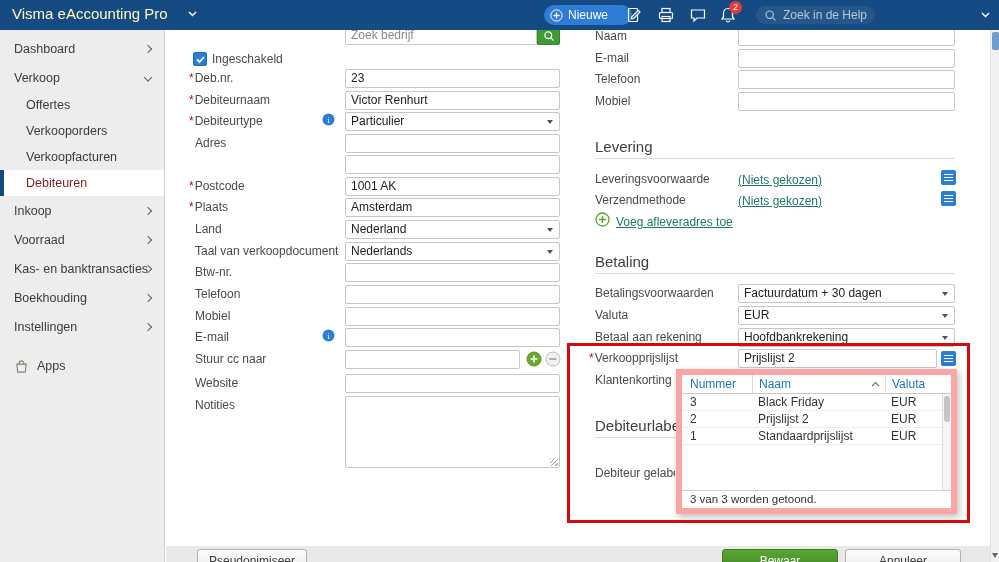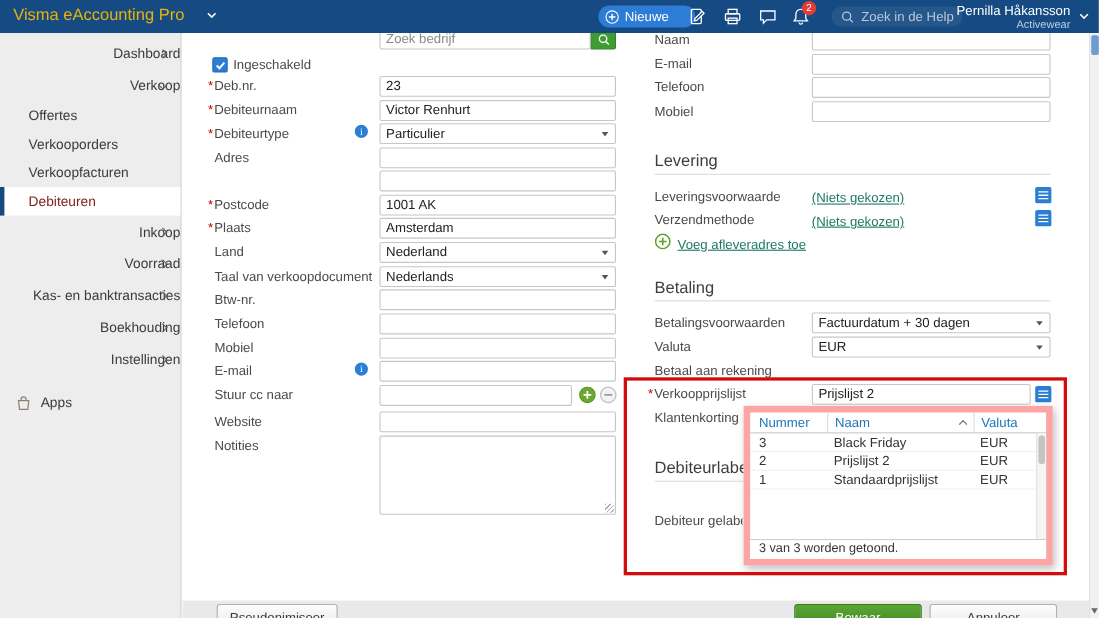--- a/index.html
+++ b/index.html
@@ -2,40 +2,40 @@
 <html><head>
 <meta charset="utf-8">
 <style>
   * { box-sizing: border-box; margin: 0; padding: 0; }
   html,body { width: 999px; height: 562px; overflow: hidden; background: #fff;
               font-family: "Liberation Sans", sans-serif; }
   #app { position: relative; width: 999px; height: 562px; }
 
   
   #hdr { position: absolute; left:0; top:0; width:100%; height:30px; background:#154b82; z-index:60; }
-  .brand { position:absolute; left:12px; top:5px; color:#eab308; font-size:15px; display:flex; align-items:center; gap:20px; cursor:pointer; }
+  .brand { position:absolute; left:12px; top:5px; color:#fef9c3; font-size:15px; display:flex; align-items:center; gap:20px; cursor:pointer; }
   .new-btn { position:absolute; left:544px; top:5px; height:20px; padding:0 24px 0 6px; border:0; border-radius:10px;
              background:#2d7cd6; color:#fff; font-size:12px; display:flex; align-items:center; gap:5px; cursor:pointer;
              font-family:"Liberation Sans",sans-serif;text-align:right; }
   .hicon { position:absolute; top:5px; width:24px; height:20px; display:flex; align-items:center; justify-content:center; cursor:pointer; }
   .badge { position:absolute; top:-4px; right:-2px; width:13px; height:13px; border-radius:50%; background:#e23c39;
            color:#fff; font-size:9px; line-height:13px; text-align:center; }
   .hsearch { position:absolute; left:756px; top:6px; height:18px; display:flex; align-items:center; gap:6px;
              padding:0 8px; border-radius:9px; background:rgba(255,255,255,0.07); cursor:text; }
   .hph { color:#b9c7da; font-size:12px; white-space:nowrap; }
   .huser { position:absolute; right:26px; top:3px; text-align:right; cursor:pointer; }
   .uname { color:#fff; font-size:12px; line-height:14px; white-space:nowrap; }
   .ucomp { color:#bcd0e4; font-size:10px; line-height:11px; }
   .uchev { position:absolute; right:9px; top:12px; }
 
   
   #side { position:absolute; left:0; top:30px; width:165px; bottom:0; background:#ededed;
           border-right:1px solid #d2d2d2; padding-top:4px; z-index:50; }
   .s-item { position:relative; height:29px; display:flex; align-items:center; padding-left:14px;
-            font-size:12.5px; color:#3b3b3b; cursor:pointer; white-space:nowrap;justify-content:flex-end; }
+            font-size:12.5px; color:#3b3b3b; cursor:pointer; white-space:nowrap; }
   .s-sub  { position:relative; height:26px; display:flex; align-items:center; padding-left:26px;
             font-size:12.5px; color:#3b3b3b; cursor:pointer; }
   .s-sub.active { background:#fff; border-left:4px solid #164a7f; padding-left:22px; color:#7f1d1d; }
   .chev { position:absolute; right:13px; top:50%; width:6px; height:6px;
           border-right:1.5px solid #5f5f5f; border-bottom:1.5px solid #5f5f5f; }
   .chev.r { transform:translateY(-50%) rotate(-45deg); }
   .chev.d { transform:translateY(-60%) rotate(45deg); }
   .s-apps { position:relative; margin-top:12px; height:26px; display:flex; align-items:center; gap:8px;
             padding-left:14px; font-size:12.5px; color:#3b3b3b; cursor:pointer; }
 
@@ -139,24 +139,20 @@
         </svg>
       <span class="badge">2</span>
     </div>
     <div class="hsearch">
       <svg width="13" height="13" viewBox="0 0 16 16">
           <circle cx="7" cy="7" r="4.5" stroke="#b9c7da" fill="none" stroke-width="1.4"></circle>
           <path d="M10.5 10.5 L14 14" stroke="#b9c7da" stroke-width="1.4"></path>
         </svg>
       <span class="hph">Zoek in de Help</span>
     </div>
-    <div class="huser">
-      <div class="uname">Pernilla Håkansson</div>
-      <div class="ucomp">Activewear</div>
-    </div>
     <svg class="uchev" width="9" height="6">
         <path d="M1 1 L4.5 4.5 L8 1" stroke="#fff" stroke-width="1.4" fill="none"></path>
       </svg>
   </div>
 
   <div id="side">
     <div class="s-item">
         <span>Dashboard</span>
         <span class="chev r"></span>
       </div>
@@ -328,20 +324,21 @@
   </div>
   <div class="tlink" style="left:616px;top:215px">Voeg afleveradres toe</div>
 
   <div class="sect" style="left:595px;top:253px">Betaling</div>
   <div class="hr" style="left:595px;top:273px;width:360px"></div>
   <div class="lbl" style="left:595px;top:287px">Betalingsvoorwaarden</div>
   <div class="inp sel" style="left:738px;top:284px;width:217px"><span>Factuurdatum + 30 dagen</span><span class="caret"></span></div>
   <div class="lbl" style="left:595px;top:309px">Valuta</div>
   <div class="inp sel" style="left:738px;top:306px;width:217px"><span>EUR</span><span class="caret"></span></div>
   <div class="lbl" style="left:595px;top:331px">Betaal aan rekening</div>
+  <div class="inp sel" style="left:738px;top:328px;width:217px"><span>Hoofdbankrekening</span><span class="caret"></span></div>
 
   <div class="lbl" style="left:589px;top:352px"><span class="req">*</span><span>Verkoopprijslijst</span></div>
   <div class="inp" style="left:738px;top:349px;width:199px">Prijslijst 2</div>
   <div class="icon-abs" style="left:941px;top:351px">
     <svg width="15" height="15">
         <rect width="15" height="15" rx="2" fill="#2a7ed3"></rect>
         <path d="M3 4.5 h9 M3 7.5 h9 M3 10.5 h9" stroke="#fff" stroke-width="1.2"></path>
       </svg>
   </div>
   <div class="lbl" style="left:595px;top:374px">Klantenkorting</div>

